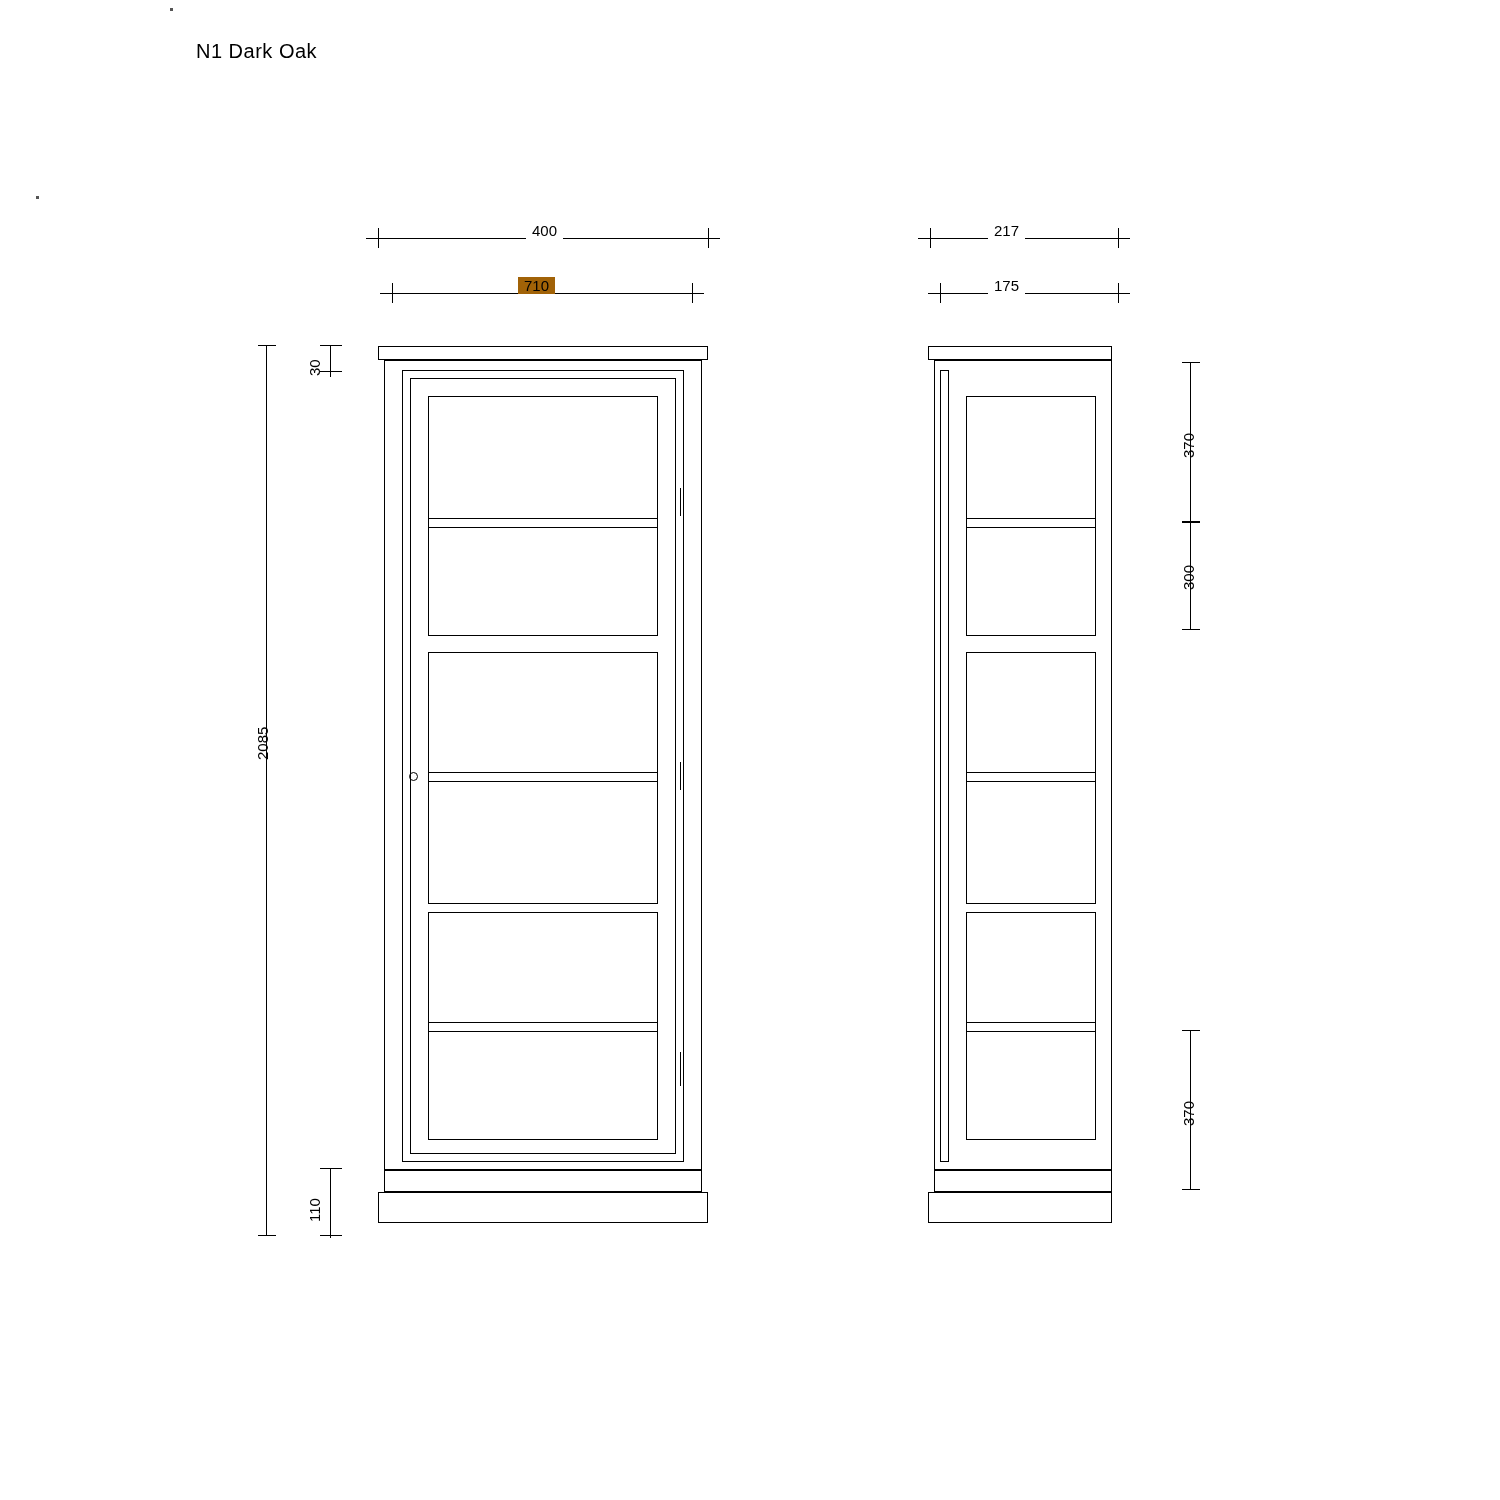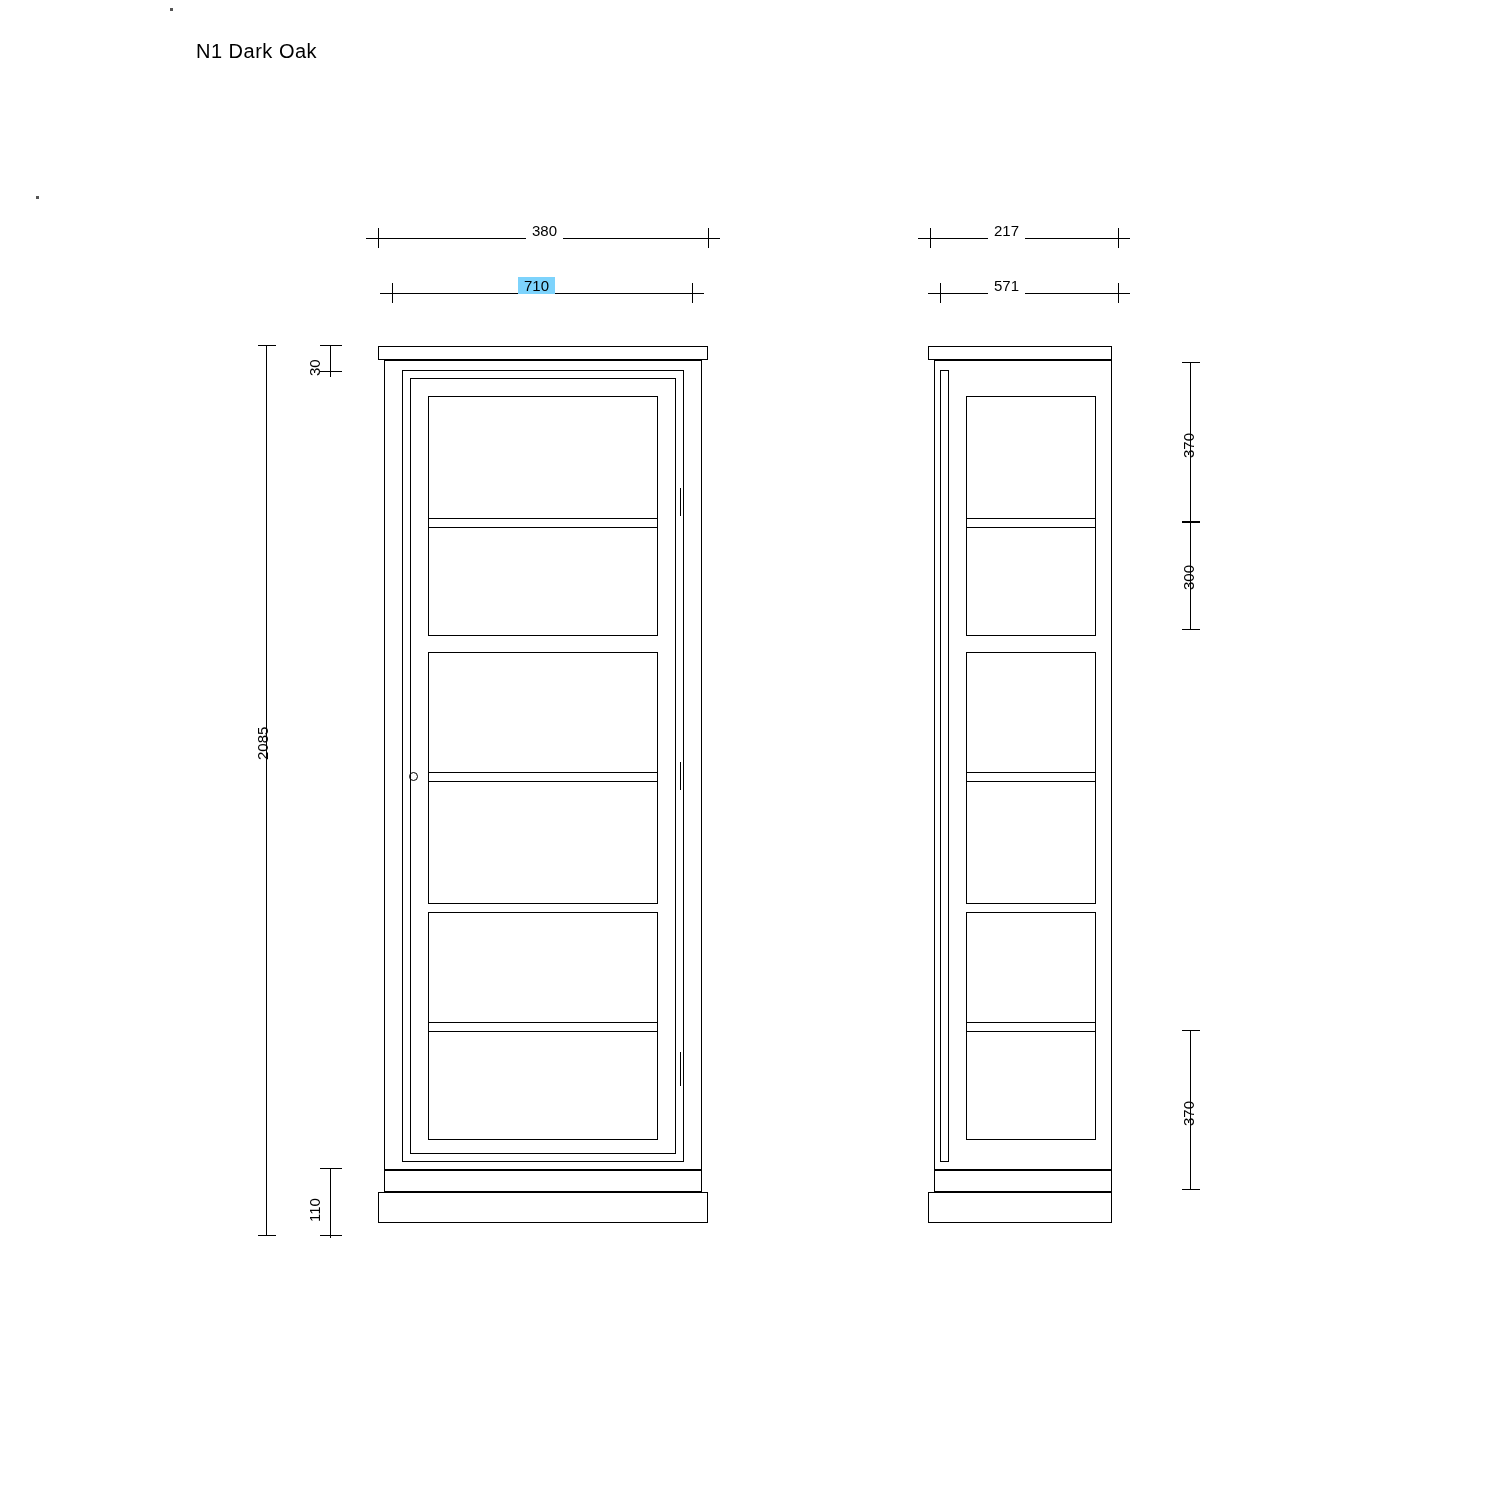--- a/index.html
+++ b/index.html
@@ -93,28 +93,28 @@
   <div class="speck" style="left:170px; top:8px;"></div>
   <div class="speck" style="left:36px; top:196px;"></div>
 
   <div class="title">N1 Dark Oak</div>
 
   <div class="line-h" style="left:378px; top:238px; width:330px;"></div>
   <div class="tick-v" style="left:378px; top:228px; height:20px;"></div>
   <div class="tick-v" style="left:708px; top:228px; height:20px;"></div>
   <div class="line-h" style="left:366px; top:238px; width:24px;"></div>
   <div class="line-h" style="left:696px; top:238px; width:24px;"></div>
-  <div class="dim-text" style="left:526px; top:222px; background:#fff; padding:0 6px;">380</div>
+  <div class="dim-text" style="left:526px; top:222px; background:#fff; padding:0 6px;">400</div>
 
   <div class="line-h" style="left:392px; top:293px; width:300px;"></div>
   <div class="tick-v" style="left:392px; top:283px; height:20px;"></div>
   <div class="tick-v" style="left:692px; top:283px; height:20px;"></div>
   <div class="line-h" style="left:380px; top:293px; width:24px;"></div>
   <div class="line-h" style="left:680px; top:293px; width:24px;"></div>
-  <div class="dim-text" style="left:518px; top:277px; background:#7dd3fc; padding:0 6px;">710</div>
+  <div class="dim-text" style="left:518px; top:277px; background:#a16207; padding:0 6px;">710</div>
 
   <div class="line-v" style="left:266px; top:345px; height:890px;"></div>
   <div class="tick-h" style="left:258px; top:345px; width:18px;"></div>
   <div class="tick-h" style="left:258px; top:1235px; width:18px;"></div>
   <div class="dim-text vert" style="left:254px; top:760px;">2085</div>
 
   <div class="line-v" style="left:330px; top:345px; height:32px;"></div>
   <div class="tick-h" style="left:320px; top:345px; width:22px;"></div>
   <div class="tick-h" style="left:320px; top:371px; width:22px;"></div>
   <div class="dim-text vert" style="left:306px; top:376px;">30</div>
@@ -156,21 +156,21 @@
   <div class="tick-v" style="left:1118px; top:228px; height:20px;"></div>
   <div class="line-h" style="left:918px; top:238px; width:24px;"></div>
   <div class="line-h" style="left:1106px; top:238px; width:24px;"></div>
   <div class="dim-text" style="left:988px; top:222px; background:#fff; padding:0 6px;">217</div>
 
   <div class="line-h" style="left:940px; top:293px; width:178px;"></div>
   <div class="tick-v" style="left:940px; top:283px; height:20px;"></div>
   <div class="tick-v" style="left:1118px; top:283px; height:20px;"></div>
   <div class="line-h" style="left:928px; top:293px; width:24px;"></div>
   <div class="line-h" style="left:1106px; top:293px; width:24px;"></div>
-  <div class="dim-text" style="left:988px; top:277px; background:#fff; padding:0 6px;">571</div>
+  <div class="dim-text" style="left:988px; top:277px; background:#fff; padding:0 6px;">175</div>
 
   <div class="rect" style="left:928px; top:346px; width:184px; height:14px;"></div>
 
   <div class="rect" style="left:934px; top:360px; width:178px; height:810px;"></div>
 
   <div class="line-v" style="left:940px; top:370px; height:792px;"></div>
   <div class="line-v" style="left:948px; top:370px; height:792px;"></div>
   <div class="line-h" style="left:940px; top:370px; width:9px;"></div>
   <div class="line-h" style="left:940px; top:1161px; width:9px;"></div>
 

